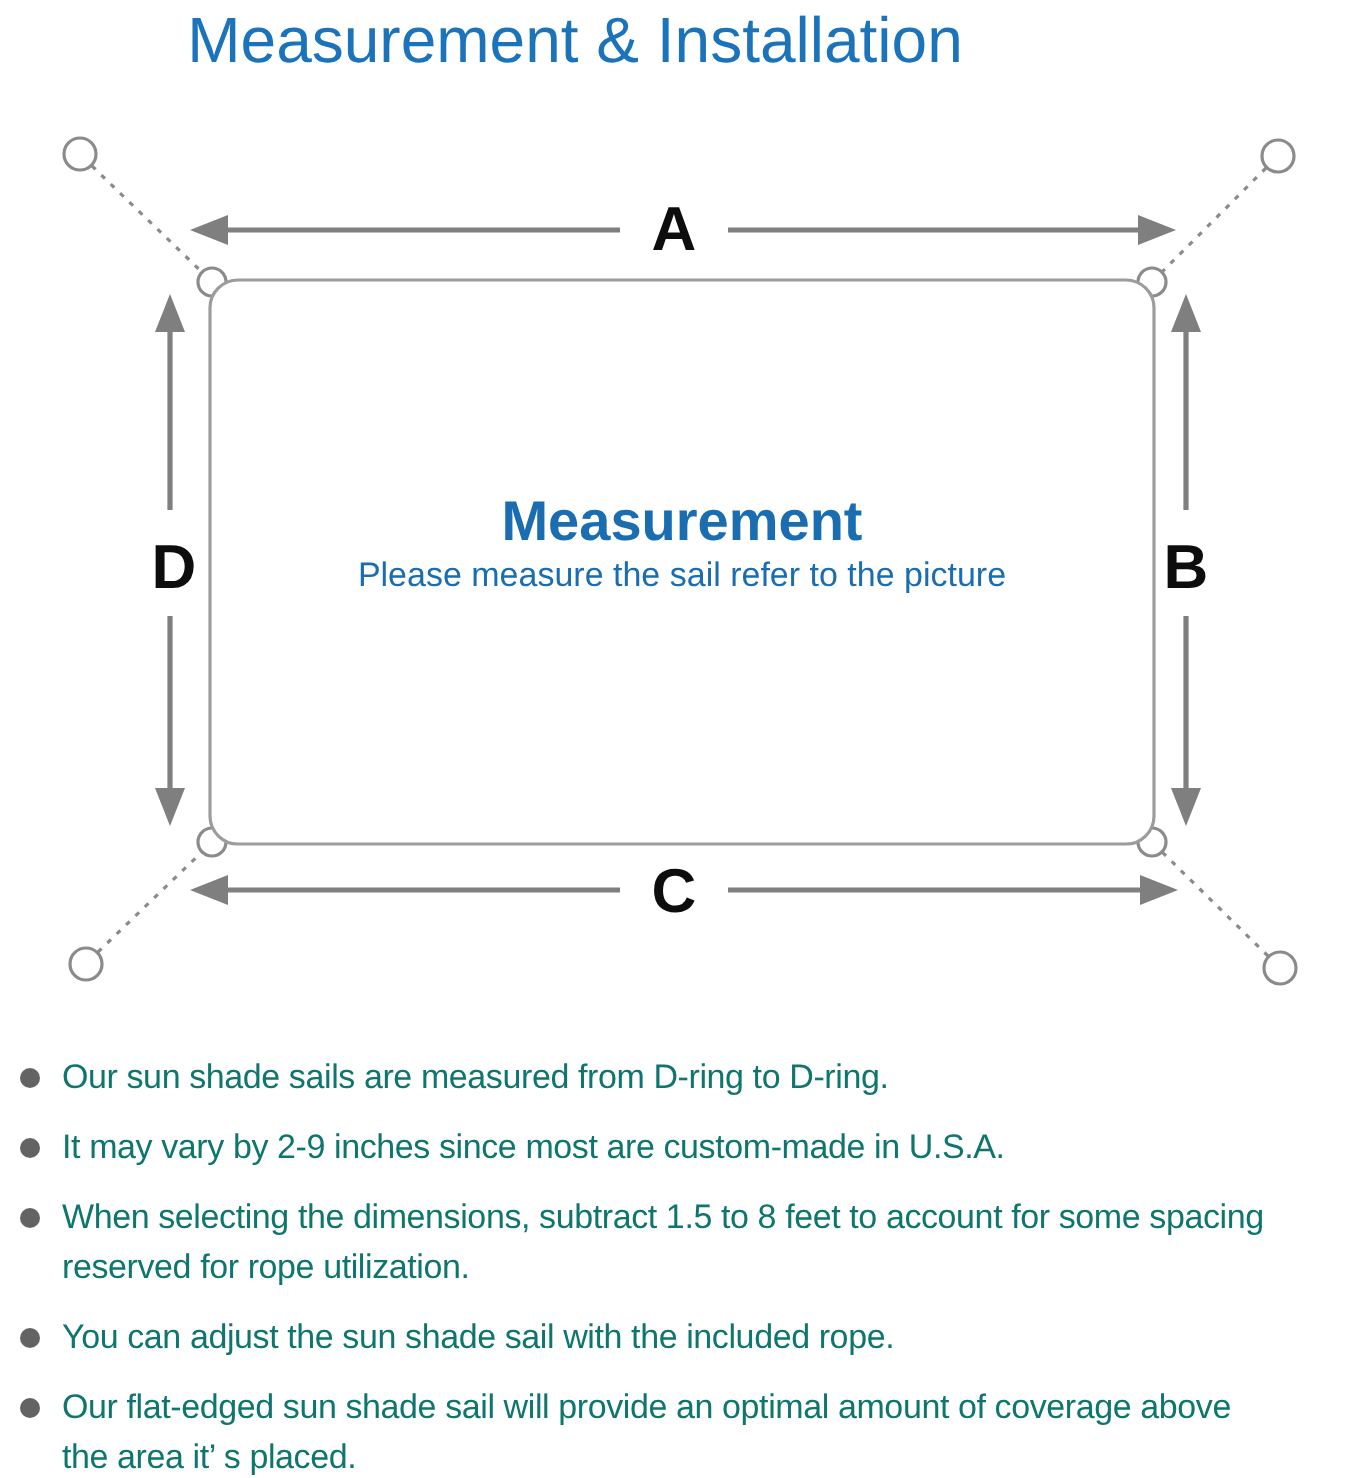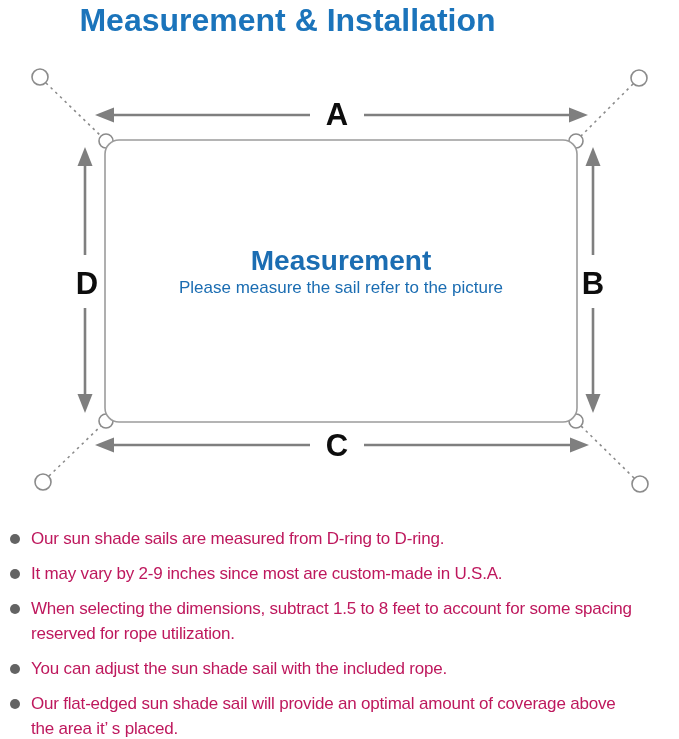--- a/index.html
+++ b/index.html
@@ -11,21 +11,21 @@
     font-family: "Liberation Sans", sans-serif;
     overflow: hidden;
   }
   .page-title {
     position: absolute;
     top: 0;
     left: 0;
     width: 575px;
     text-align: center;
     font-size: 32px;
-    font-weight: bold;
+    font-weight: normal;
     color: #1b74bb;
     letter-spacing: 0px;
     margin: 0;
     padding-top: 2px;
   }
   .diagram-wrap {
     position: absolute;
     top: 55px;
     left: 0;
     width: 679px;
@@ -34,21 +34,21 @@
   .notes {
     position: absolute;
     top: 526px;
     left: 9px;
     width: 662px;
   }
   .note {
     display: flex;
     align-items: flex-start;
     margin-bottom: 10px;
-    color: #be185d;
+    color: #0f766e;
     font-size: 17px;
     line-height: 25px;
     letter-spacing: -0.2px;
   }
   .note-dot {
     flex: 0 0 auto;
     width: 10px;
     height: 10px;
     border-radius: 50%;
     background: #636363;

